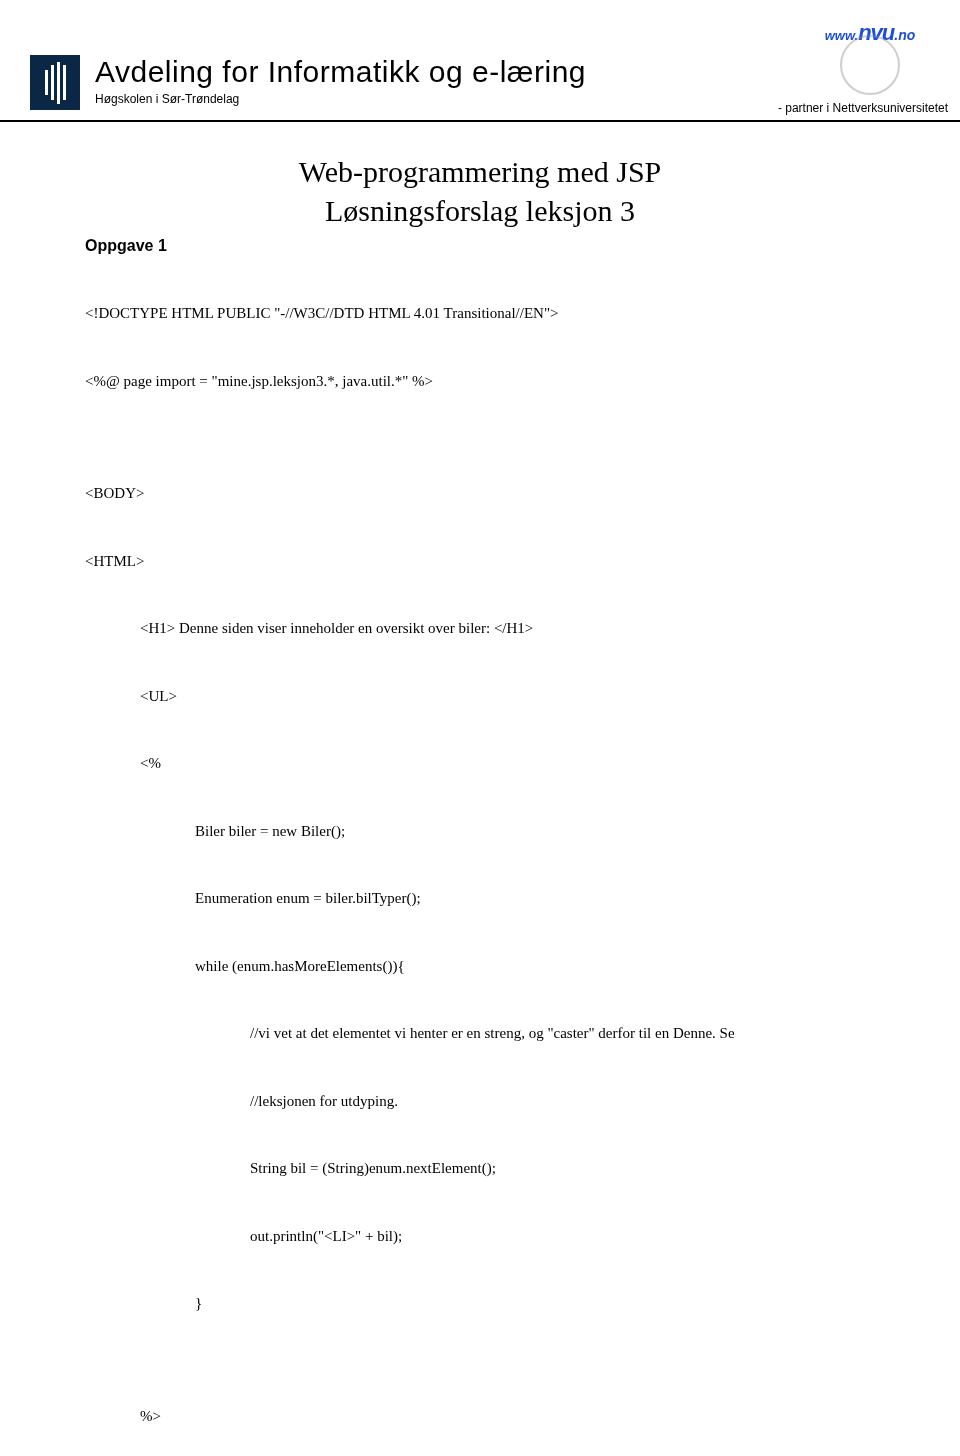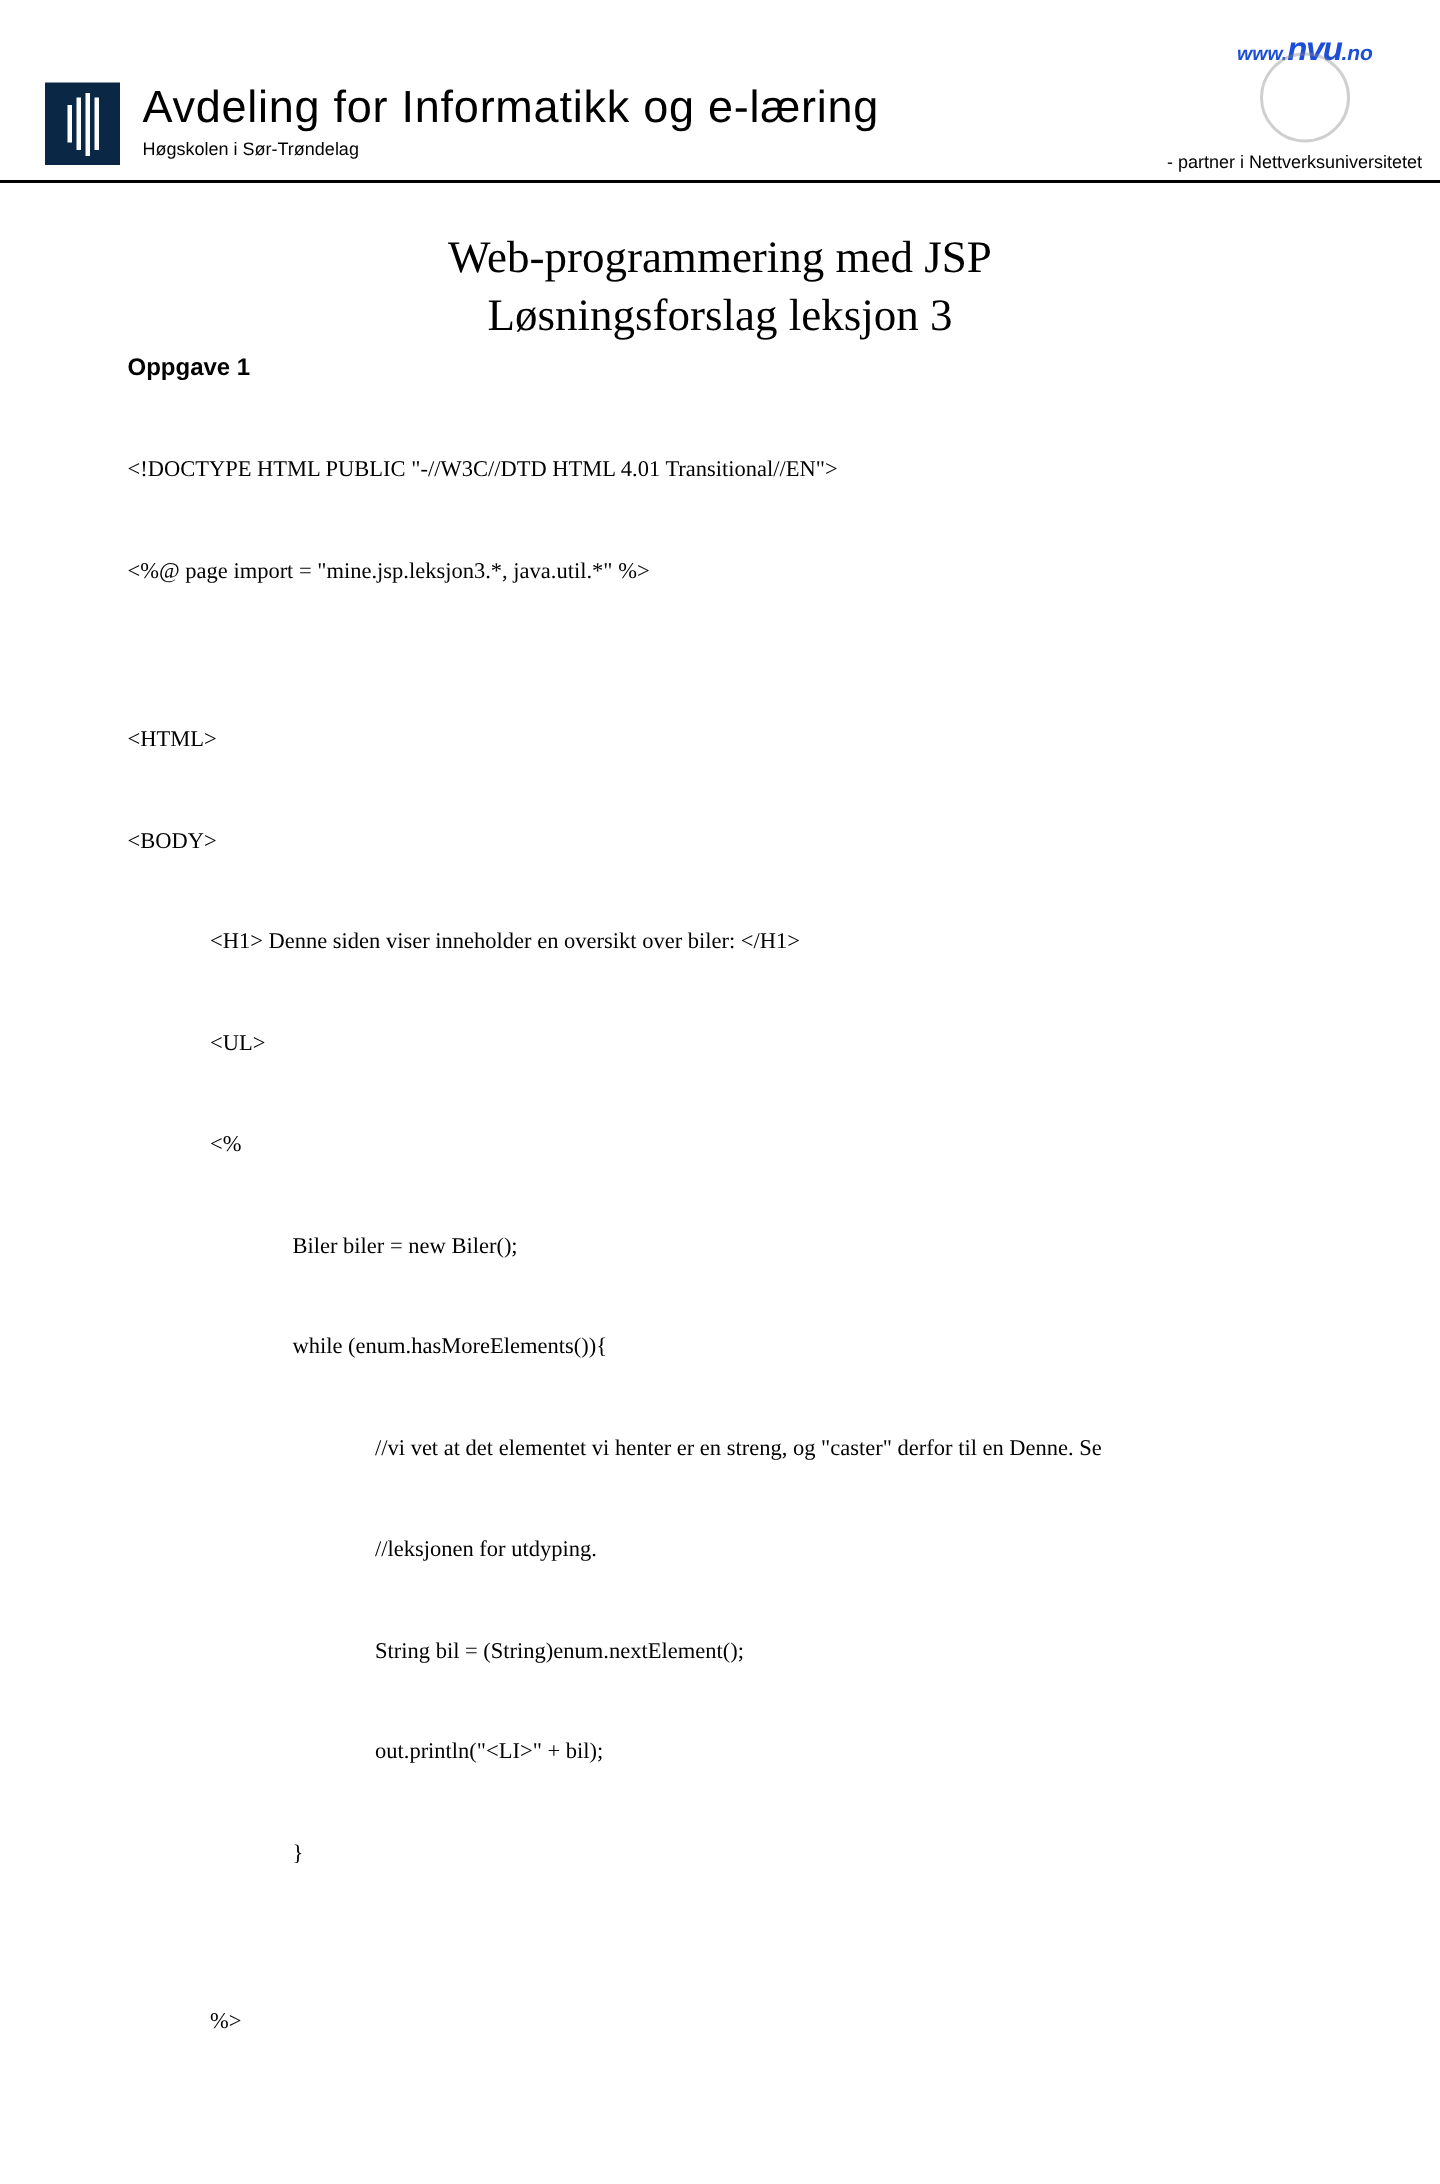--- a/index.html
+++ b/index.html
@@ -146,26 +146,27 @@
   <div class="title">
     <span>Web-programmering med JSP</span><br>
     <span>Løsningsforslag leksjon 3</span>
   </div>
 
   <div class="oppgave">Oppgave 1</div>
   <div class="code">
     <div>&lt;!DOCTYPE HTML PUBLIC "-//W3C//DTD HTML 4.01 Transitional//EN"&gt;</div>
     <div>&lt;%@ page import = "mine.jsp.leksjon3.*, java.util.*" %&gt;</div>
     <br>
+    <div>&lt;BODY&gt;</div>
     <div>&lt;HTML&gt;</div>
-    <div>&lt;BODY&gt;</div>
     <div class="indent1">&lt;H1&gt; Denne siden viser inneholder en oversikt over biler: &lt;/H1&gt;</div>
     <div class="indent1">&lt;UL&gt;</div>
     <div class="indent1">&lt;%</div>
     <div class="indent2">Biler biler = new Biler();</div>
+    <div class="indent2">Enumeration enum = biler.bilTyper();</div>
     <div class="indent2">while (enum.hasMoreElements()){</div>
     <div class="indent3">//vi vet at det elementet vi henter er en streng, og "caster" derfor til en Denne. Se</div>
     <div class="indent3">//leksjonen for utdyping.</div>
     <div class="indent3">String bil = (String)enum.nextElement();</div>
     <div class="indent3">out.println("&lt;LI&gt;" + bil);</div>
     <div class="indent2">}</div>
     <br>
     <div class="indent1">%&gt;</div>
     
     

